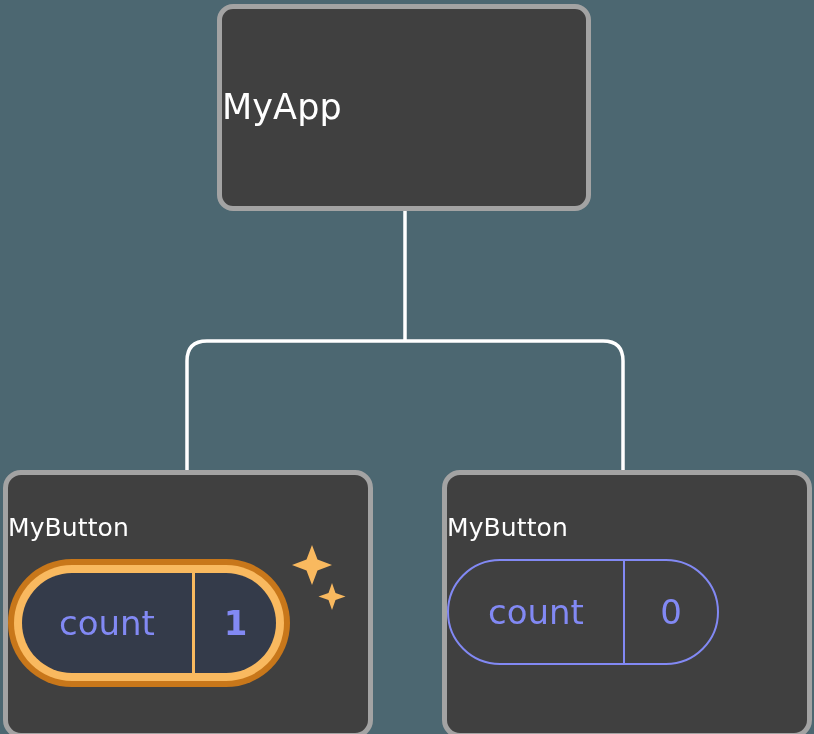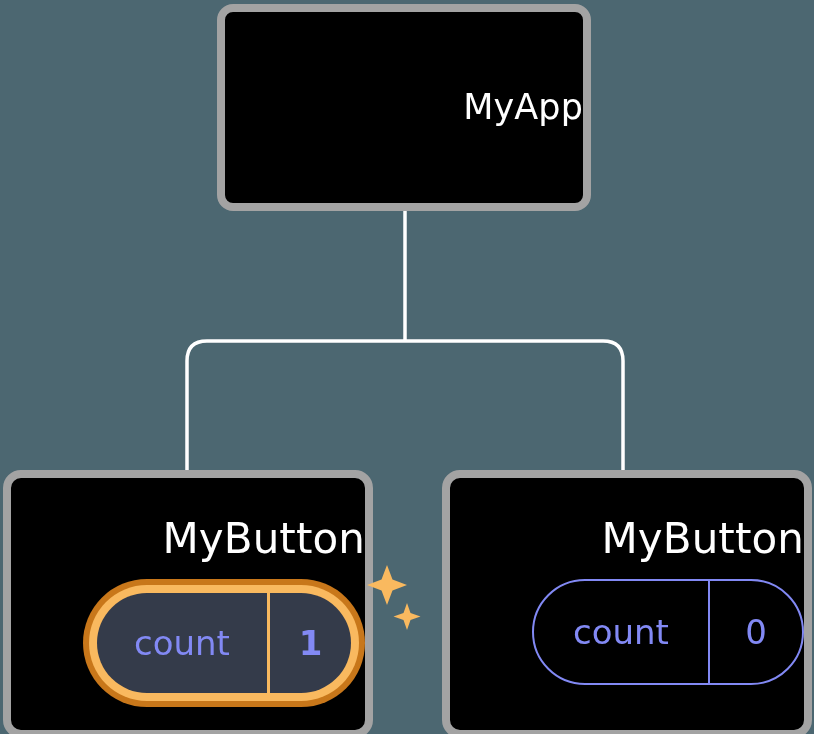--- a/index.html
+++ b/index.html
@@ -24,26 +24,26 @@
     position: absolute;
     left: 0;
     top: 0;
     width: 814px;
     height: 734px;
     pointer-events: none;
   }
   .node {
     position: absolute;
     box-sizing: border-box;
-    background: #000000;
-    border: 8px solid #a3a3a3;
+    background: #404040;
+    border: 5px solid #a3a3a3;
     border-radius: 16px;
     display: flex;
     flex-direction: column;
-    align-items: flex-end;
+    align-items: flex-start;
   }
   #node-root {
     left: 217px;
     top: 4px;
     width: 374px;
     height: 207px;
     justify-content: center;
   }
   #node-child-left {
     left: 3px;
@@ -58,21 +58,21 @@
     left: 442px;
     top: 470px;
     width: 370px;
     height: 268px;
     border-radius: 18px;
     justify-content: flex-start;
     padding-top: 40px;
   }
   .node-title {
     color: #ffffff;
-    font-size: 42px;
+    font-size: 25px;
     font-weight: 400;
     letter-spacing: 0.1px;
     line-height: 1;
     white-space: nowrap;
   }
   #node-root .node-title {
     font-size: 35px;
   }
   .pill-wrap {
     position: relative;

